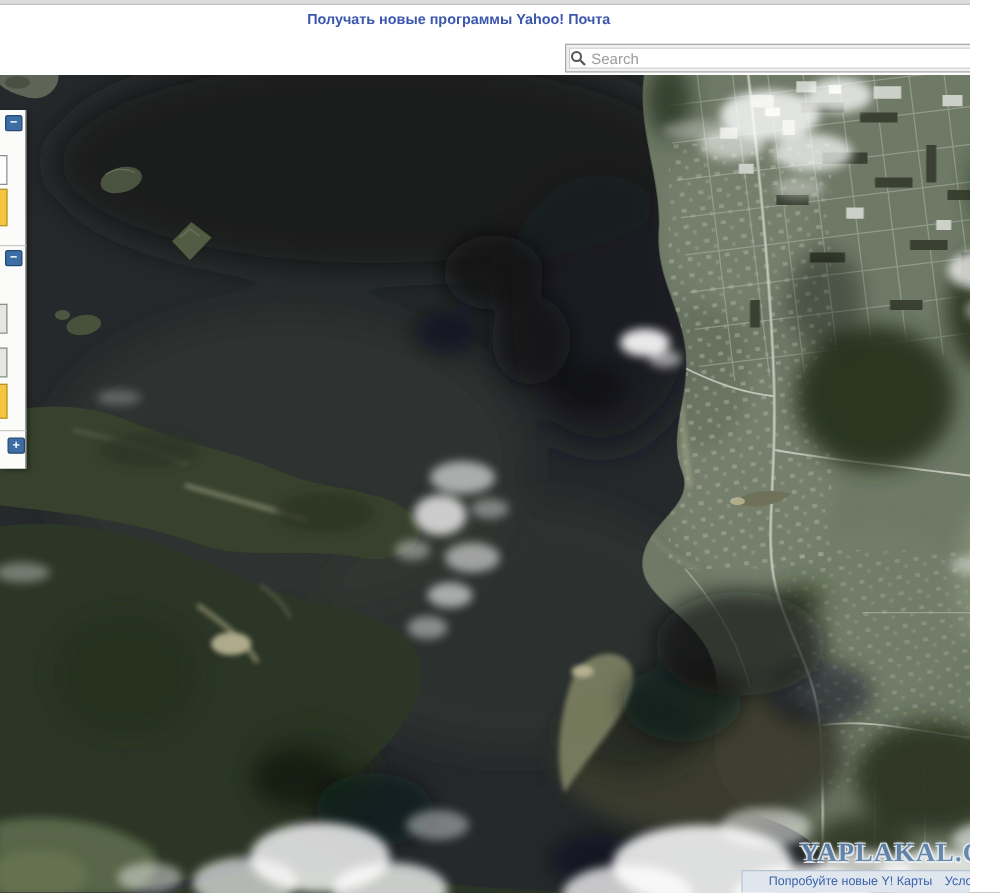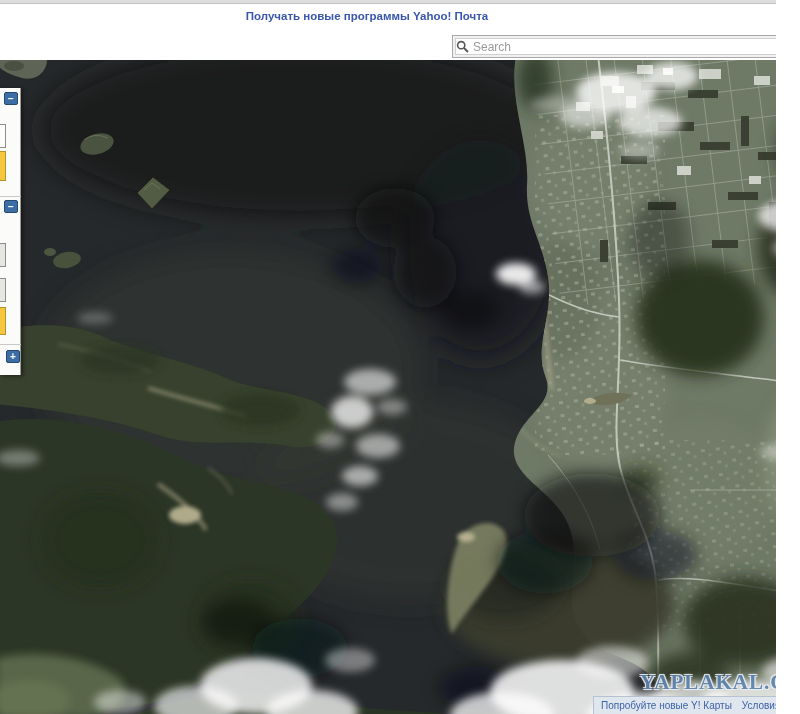--- a/index.html
+++ b/index.html
@@ -47,21 +47,21 @@
   
   .watermark { position:absolute; left:640px; top:670px; width:160px; text-align:center;
                font-family:"Liberation Serif", serif; font-weight:bold; font-size:21px;
                letter-spacing:1px; color:#5d83ad; opacity:.92; user-select:none;
                text-shadow:-1px -1px 0 #e9edf2, 1px -1px 0 #e9edf2,
                            -1px 1px 0 #e9edf2, 1px 1px 0 #e9edf2, 0 0 3px #ffffff; }
 
   
   .footer-bar { position:absolute; left:593px; top:696px; width:207px; height:18px;
                 background:#dfe6ee; border-top:1px solid #b6c2d2; border-left:1px solid #b6c2d2;
-                display:flex; align-items:center; gap:10px; padding-left:7px;
+                display:flex; align-items:center; gap:10px; padding-left:21px;
                 white-space:nowrap; overflow:hidden; }
   .footer-bar a { font-size:10px; color:#3c62a8; text-decoration:none; cursor:pointer; }
 </style>
 </head>
 <body>
 
 <div class="stage">
 
   <div class="topstrip"></div>
 

